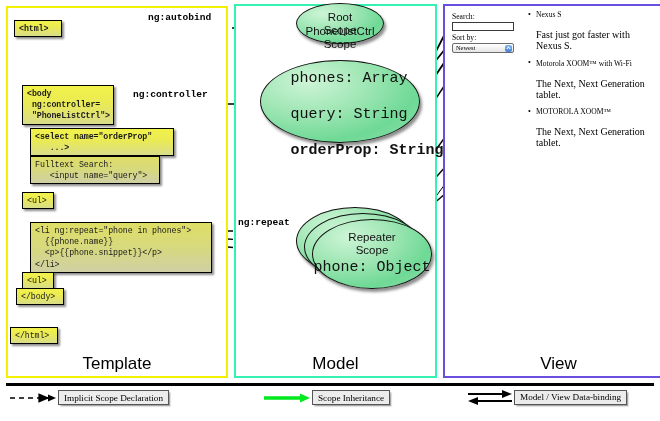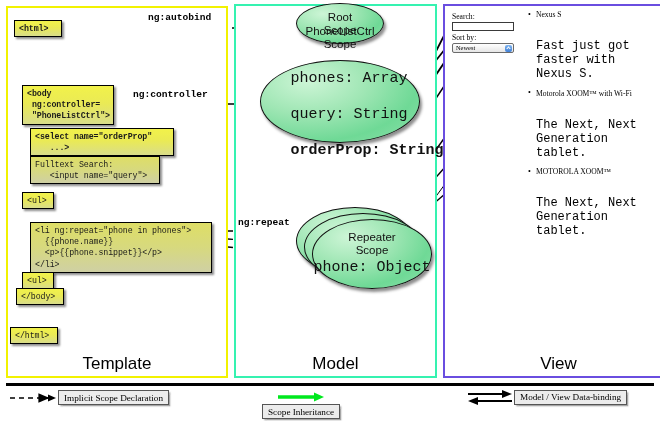--- a/index.html
+++ b/index.html
@@ -103,22 +103,22 @@
   .view-list{position:absolute;left:527px;top:10px;width:124px;}
   .vitem{margin-bottom:7.5px;}
   .vitem .vname{
     font-family:"Liberation Serif", serif;font-size:7.6px;color:#000;
     display:block;position:relative;padding-left:9px;
   }
   .vitem .vname:before{
     content:"\2022";position:absolute;left:1px;top:-0.5px;font-size:8px;
   }
   .vitem .vsnip{
-    font-family:Liberation Mono, monospace;font-size:12px;color:#000;
-    display:block;padding-left:9px;margin-top:20px;
+    font-family:Liberation Serif, serif;font-size:10px;color:#000;
+    display:block;padding-left:9px;margin-top:10px;
   }
 
   
   .legend-rule{position:absolute;left:6px;top:383px;width:648px;height:2.5px;background:#000;}
   .legend-item{position:absolute;display:flex;align-items:center;}
   .legend-box{
     border:1.4px solid #555;background:#ececec;
     font-family:Liberation Serif, serif;font-size:9.2px;color:#000;
     padding:1.5px 5px;white-space:nowrap;
     box-shadow:1.5px 1.5px 1.5px rgba(0,0,0,.35);
@@ -266,21 +266,21 @@
   <div class="legend-rule"></div>
 
   <div class="legend-item" style="left:8px;top:390px;">
     <svg width="50" height="14">
       <line x1="2" y1="7" x2="40" y2="7" stroke="#000" stroke-width="1.6" stroke-dasharray="5,4" marker-end="url(#ah-black)"></line>
       <path d="M40,3.5 L48,7 L40,10.5 z" fill="#000"></path>
     </svg>
     <div class="legend-box">Implicit Scope Declaration</div>
   </div>
 
-  <div class="legend-item" style="left:262px;top:390px;flex-direction:column;">
+  <div class="legend-item" style="left:262px;top:390px;">
     <svg width="50" height="14">
       <line x1="2" y1="7" x2="40" y2="7" stroke="#00e81e" stroke-width="3.4"></line>
       <path d="M38,2.5 L48,7 L38,11.5 z" fill="#00e81e"></path>
     </svg>
     <div class="legend-box">Scope Inheritance</div>
   </div>
 
   <div class="legend-item" style="left:466px;top:388px;">
     <svg width="48" height="18">
       <line x1="2" y1="6" x2="38" y2="6" stroke="#000" stroke-width="2"></line>

